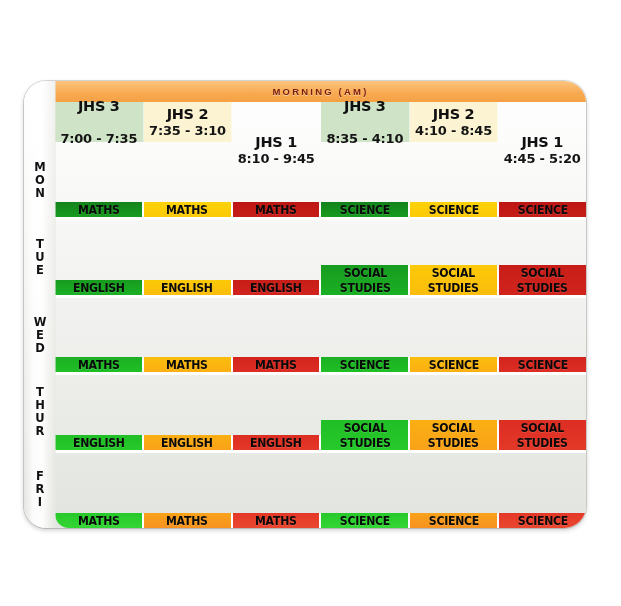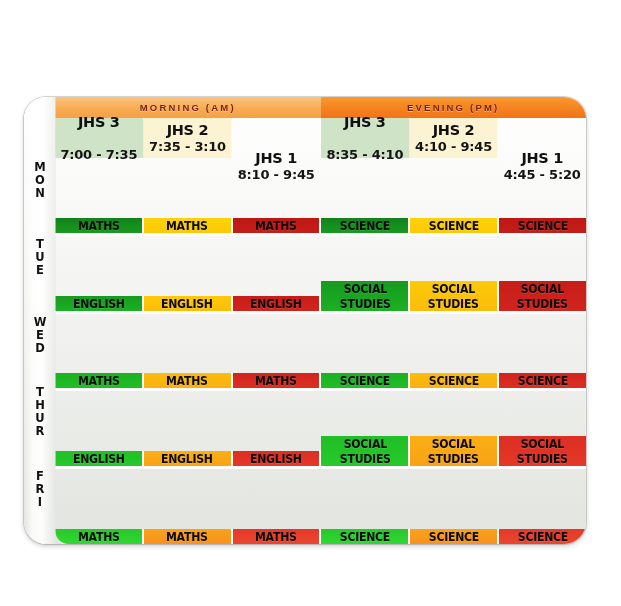--- a/index.html
+++ b/index.html
@@ -12,21 +12,21 @@
     height: 606px;
     font-family: "Liberation Sans", sans-serif;
     overflow: hidden;
     position: relative;
   }
 
   
   #timetable-frame {
     position: absolute;
     left: 24px;
-    top: 97px;
+    top: 81px;
     width: 562px;
     height: 447px;
     border-radius: 22px;
     background: linear-gradient(180deg, #ffffff 0%, #f3f4f1 45%, #e2e4df 100%);
     box-shadow: 0 2px 5px rgba(0,0,0,0.22), 0 0 0 1px rgba(190,192,186,0.55);
     overflow: hidden;
     box-sizing: border-box;
   }
   
   #timetable-frame::after {
@@ -197,21 +197,20 @@
 </style>
 </head>
 <body>
 
 <div id="timetable-frame">
 
   <div id="grid">
 
     <div class="banner-row">
       <div class="banner am">MORNING (AM)</div>
-      <div class="banner pm">EVENING (PM)</div>
     </div>
 
     <div class="head-row">
       <div class="head-cell g">
         <span class="head-class">JHS 3</span>
         <span class="head-time">7:00 - 7:35</span>
       </div>
       <div class="head-cell y">
         <span class="head-class">JHS 2</span>
         <span class="head-time">7:35 - 3:10</span>
@@ -219,21 +218,21 @@
       <div class="head-cell r">
         <span class="head-class">JHS 1</span>
         <span class="head-time">8:10 - 9:45</span>
       </div>
       <div class="head-cell g">
         <span class="head-class">JHS 3</span>
         <span class="head-time">8:35 - 4:10</span>
       </div>
       <div class="head-cell y">
         <span class="head-class">JHS 2</span>
-        <span class="head-time">4:10 - 9:45</span>
+        <span class="head-time">4:10 - 8:45</span>
       </div>
       <div class="head-cell r">
         <span class="head-class">JHS 1</span>
         <span class="head-time">4:45 - 5:20</span>
       </div>
     </div>
 
     <div id="body-rows">
 
       <div class="day-row">

